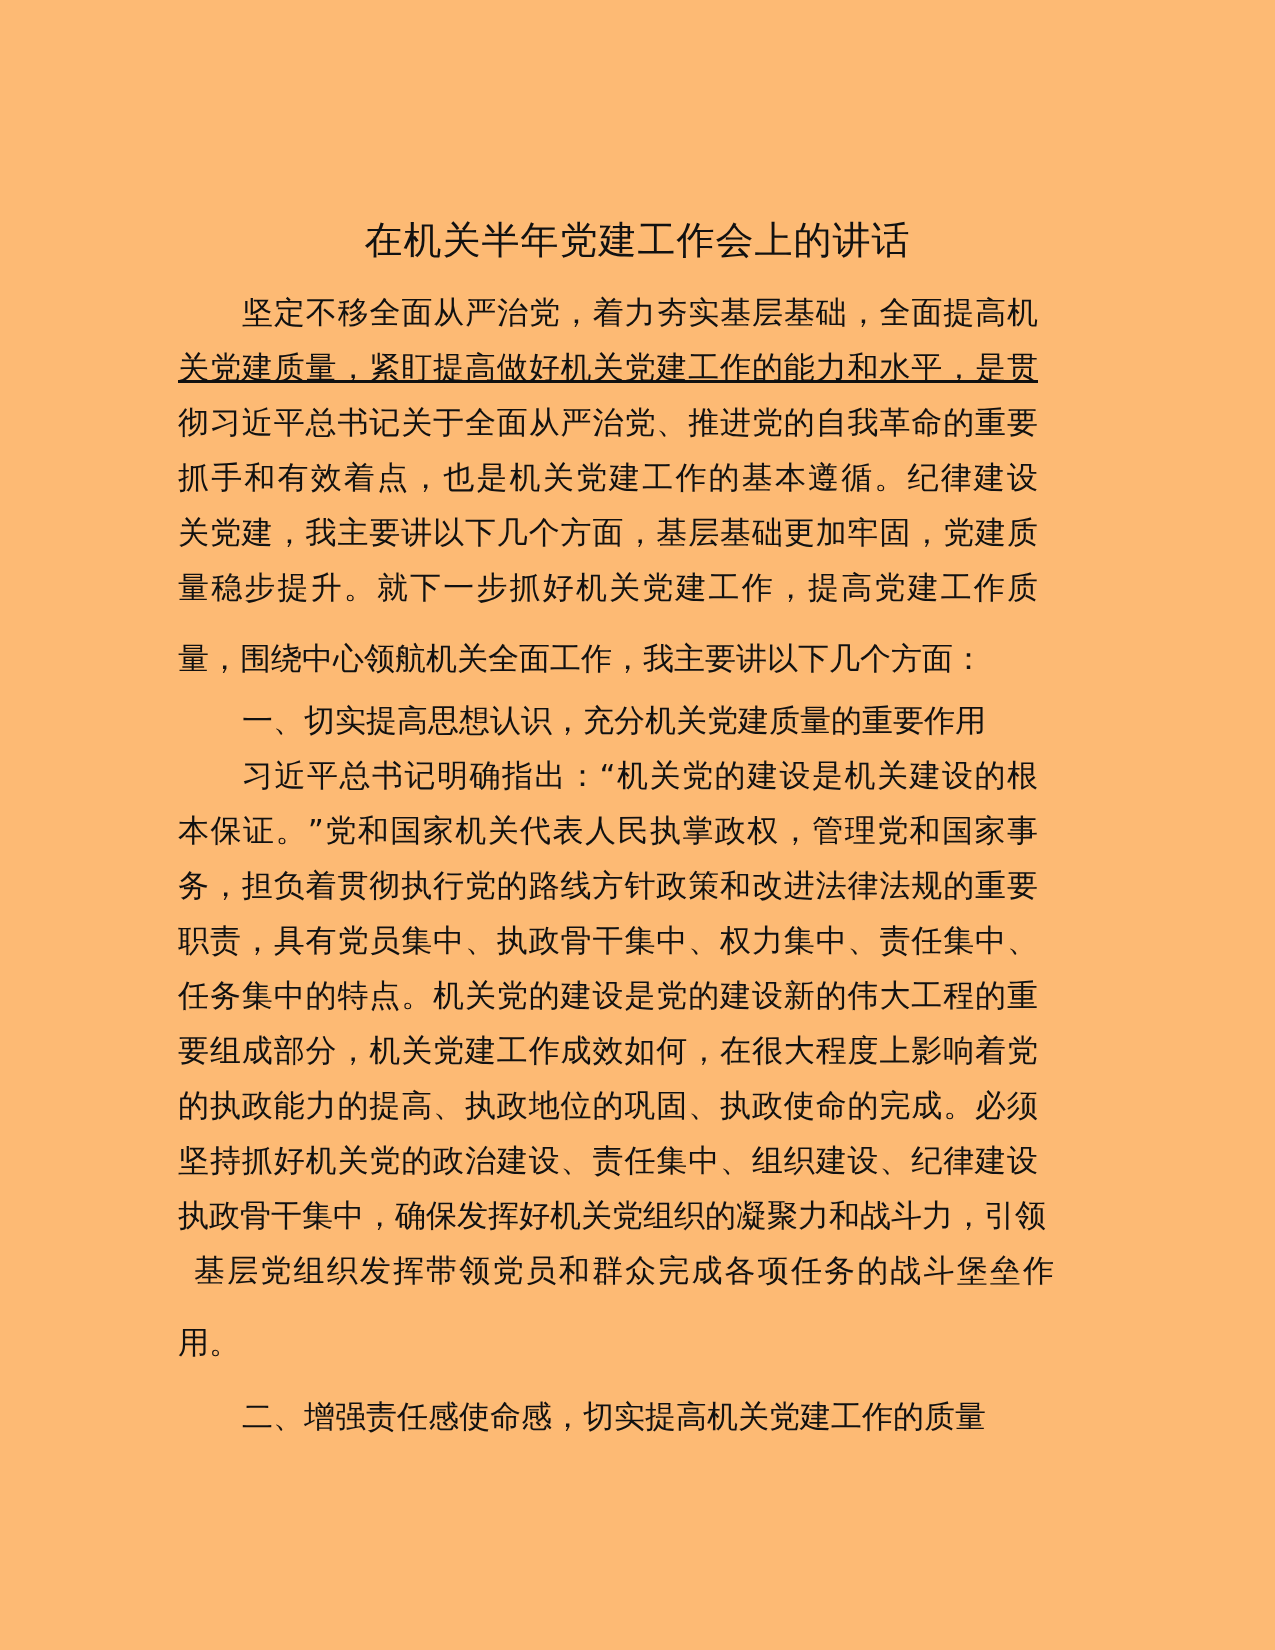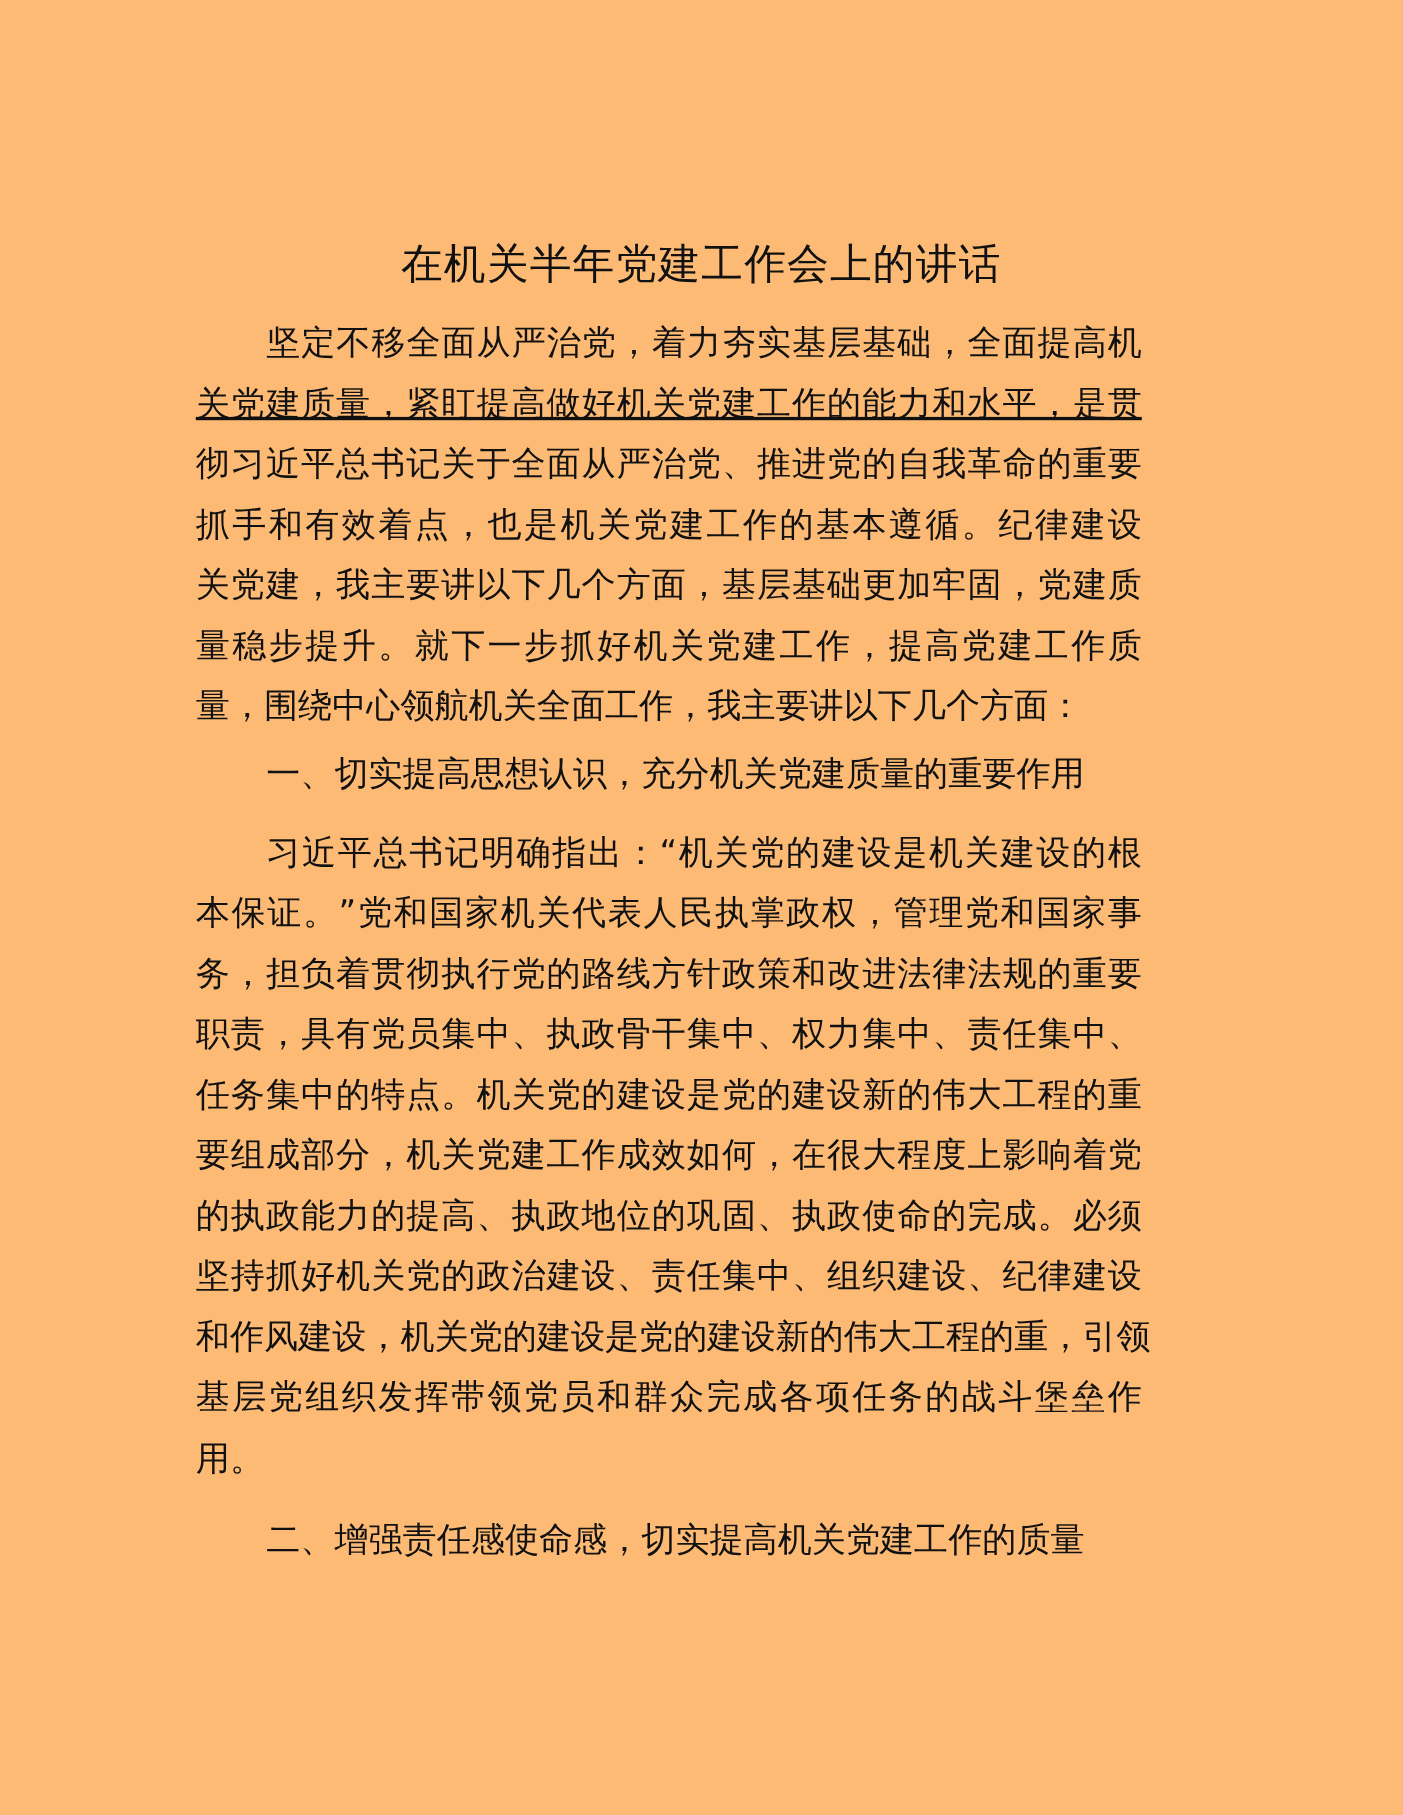--- a/index.html
+++ b/index.html
@@ -4,21 +4,21 @@
 <style>
   html, body { margin: 0; padding: 0; background: #ffffff; }
   body { width: 1275px; height: 1650px; position: relative; overflow: hidden;
          font-family: "DejaVu Sans", "Liberation Sans", sans-serif; color: #111111; }
   .page { position: absolute; left: 0; top: 0; width: 1275px; height: 1650px; background: #fdba74; }
   .title { position: absolute; left: 0; width: 1275px; top: 216px; text-align: center;
            font-size: 38px; line-height: 48px; letter-spacing: 1px; white-space: nowrap; }
   .line { position: absolute; left: 178px; width: 860px; font-size: 31px; line-height: 40px;
           white-space: nowrap; text-align: justify; text-align-last: justify; letter-spacing: 0px; }
   .line.indent { left: 242px; width: 796px; }
-  .line.last { text-align-last: left; }
+  .line.last { text-align-last: left; margin-top: 16px; }
 </style>
 </head>
 <body>
 
 <div class="page">
   <div class="title">在机关半年党建工作会上的讲话</div>
   <div id="body-lines">
       <div class="line indent" style="top: 292px;">坚定不移全面从严治党，着力夯实基层基础，全面提高机</div>
       <div class="line" style="top: 347px; text-decoration: underline;">关党建质量，紧盯提高做好机关党建工作的能力和水平，是贯</div>
       <div class="line" style="top: 402px;">彻习近平总书记关于全面从严治党、推进党的自我革命的重要</div>
@@ -28,18 +28,18 @@
       <div class="line last" style="top: 622px;">量，围绕中心领航机关全面工作，我主要讲以下几个方面：</div>
       <div class="line indent last" style="top: 684px;">一、切实提高思想认识，充分机关党建质量的重要作用</div>
       <div class="line indent" style="top: 755px;">习近平总书记明确指出：“机关党的建设是机关建设的根</div>
       <div class="line" style="top: 810px;">本保证。”党和国家机关代表人民执掌政权，管理党和国家事</div>
       <div class="line" style="top: 865px;">务，担负着贯彻执行党的路线方针政策和改进法律法规的重要</div>
       <div class="line" style="top: 920px;">职责，具有党员集中、执政骨干集中、权力集中、责任集中、</div>
       <div class="line" style="top: 975px;">任务集中的特点。机关党的建设是党的建设新的伟大工程的重</div>
       <div class="line" style="top: 1030px;">要组成部分，机关党建工作成效如何，在很大程度上影响着党</div>
       <div class="line" style="top: 1085px;">的执政能力的提高、执政地位的巩固、执政使命的完成。必须</div>
       <div class="line" style="top: 1140px;">坚持抓好机关党的政治建设、责任集中、组织建设、纪律建设</div>
-      <div class="line" style="top: 1195px;">和作风建设，机关党的建设是党的建设新的伟大工程的重，引领</div>
-      <div class="line" style="top: 1250px;">基层党组织发挥带领党员和群众完成各项任务的战斗堡垒作</div>
+      <div class="line" style="top: 1195px;">执政骨干集中，确保发挥好机关党组织的凝聚力和战斗力，引领</div>
+      <div class="line" style="top: 1250px; margin-left: 16px;">基层党组织发挥带领党员和群众完成各项任务的战斗堡垒作</div>
       <div class="line last" style="top: 1306px;">用。</div>
       <div class="line indent last" style="top: 1380px;">二、增强责任感使命感，切实提高机关党建工作的质量</div>
     </div>
 </div>
 
 </body></html>

